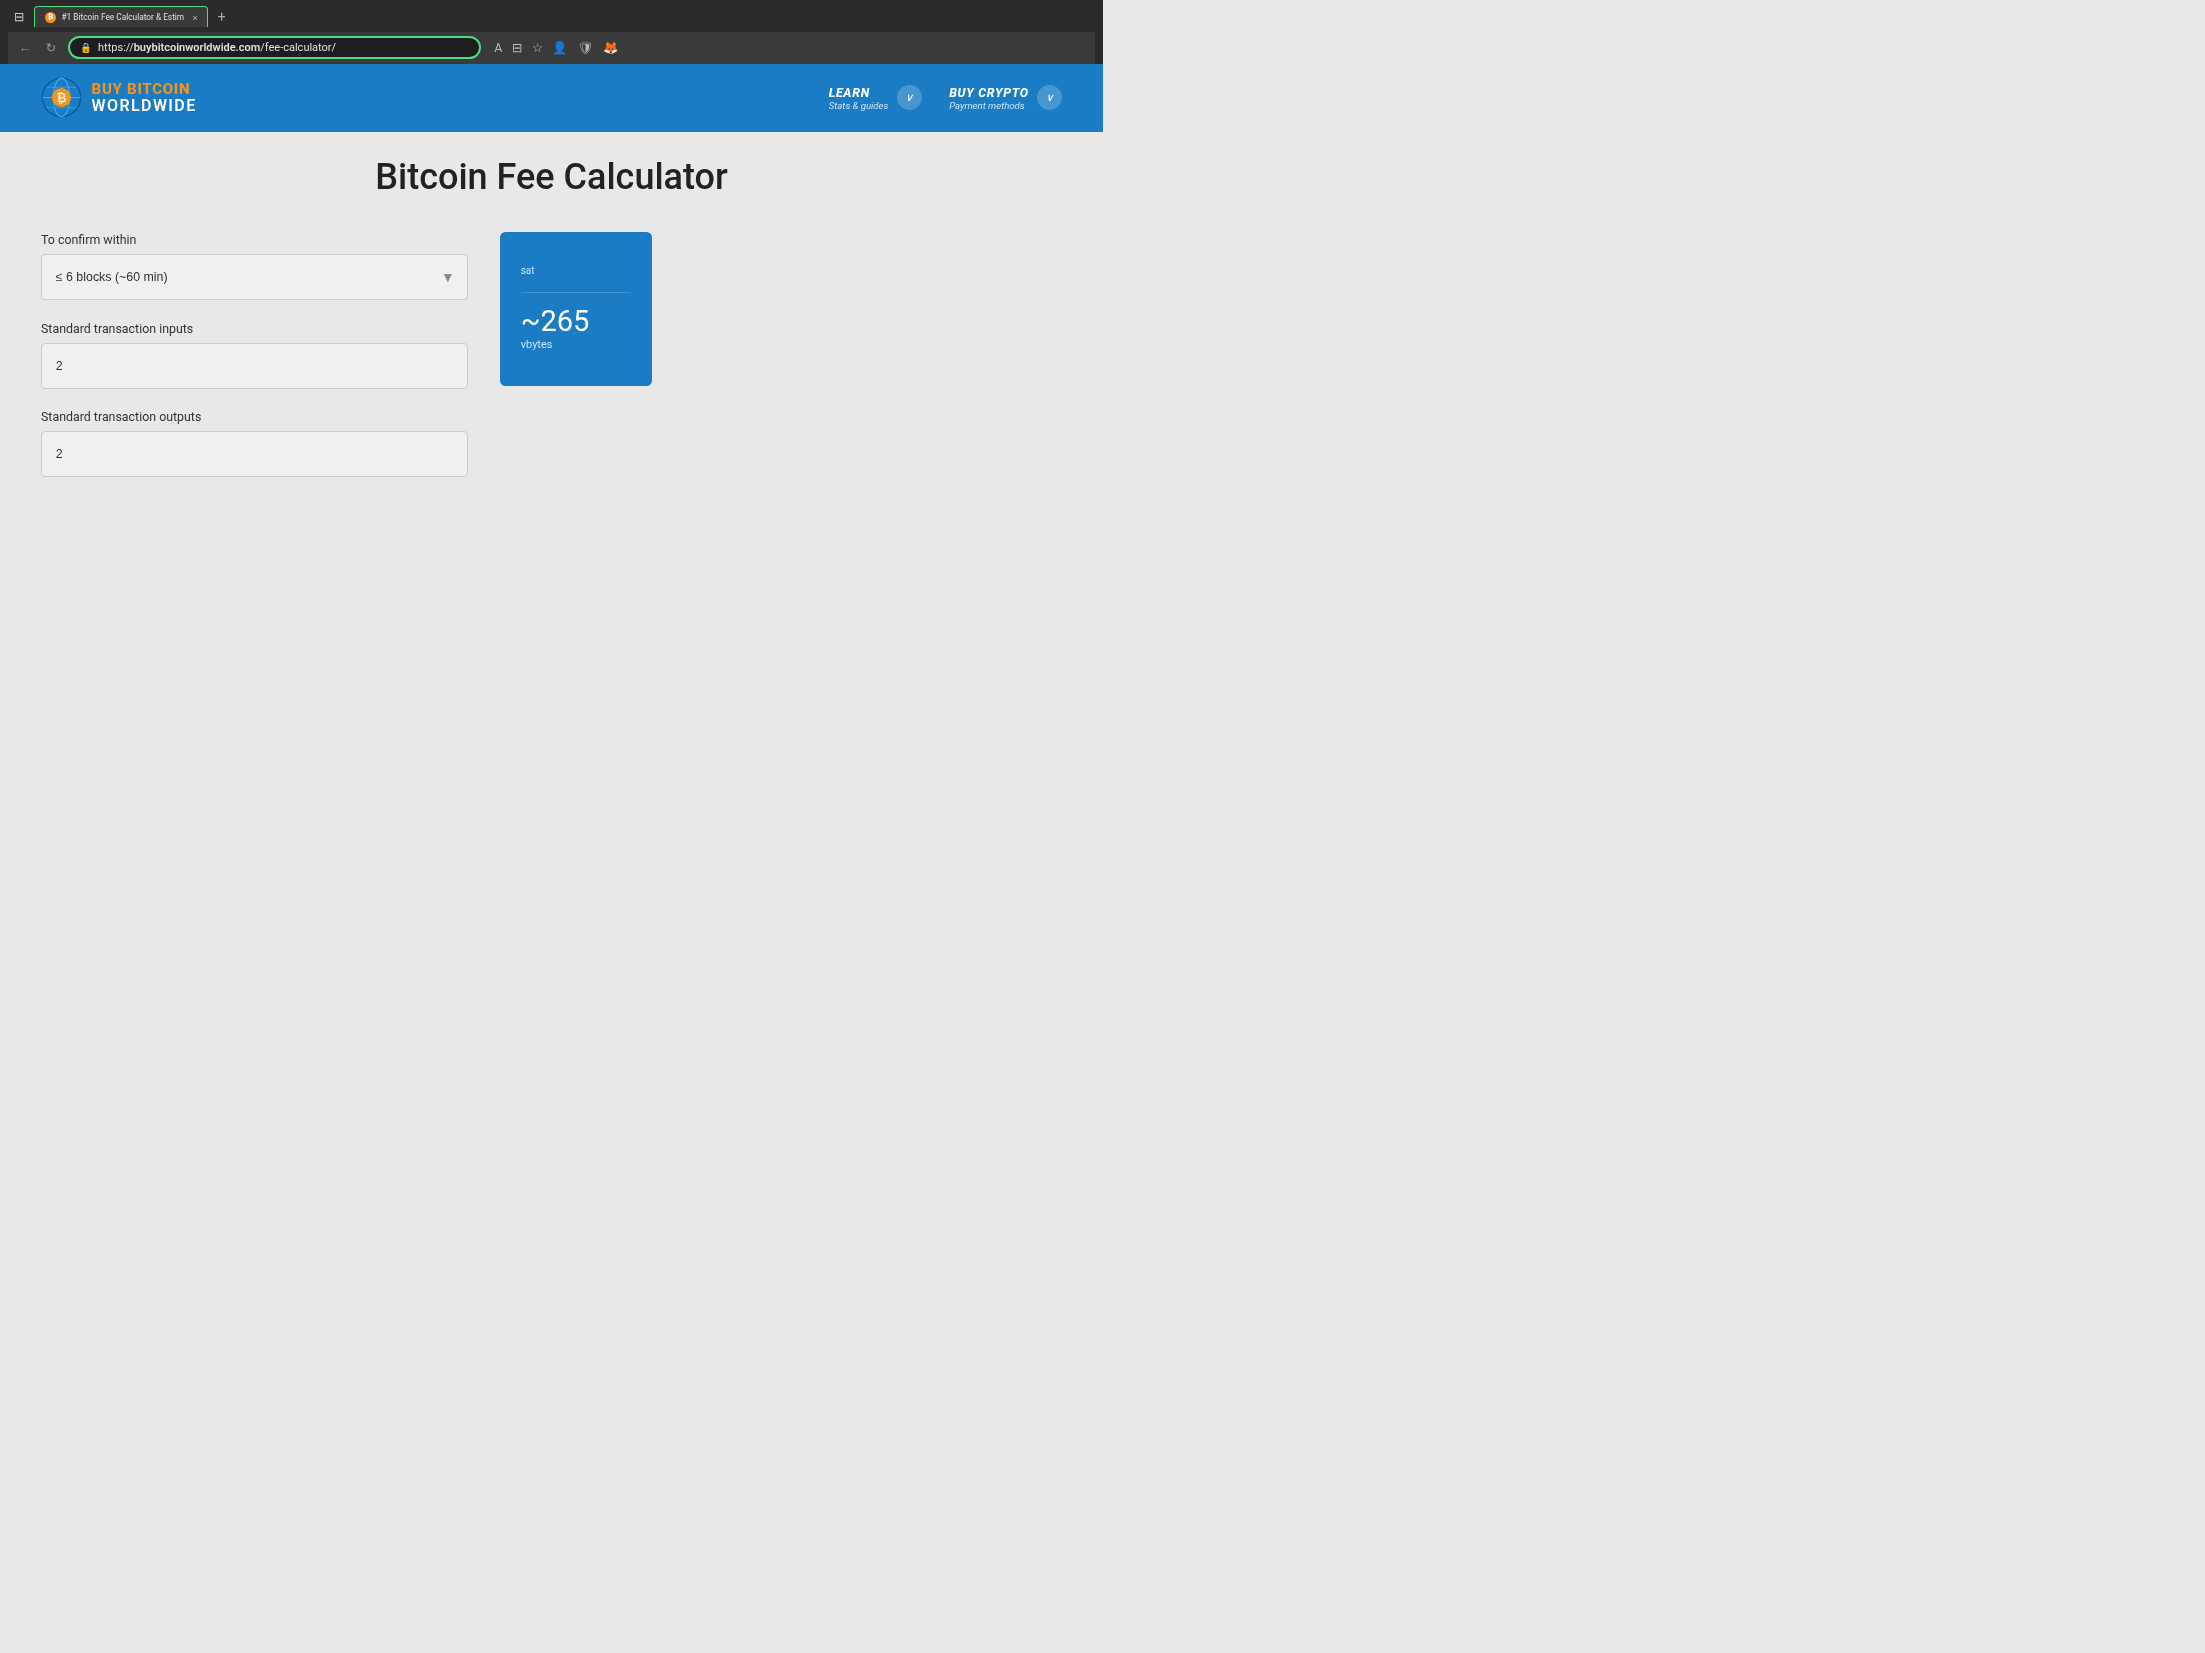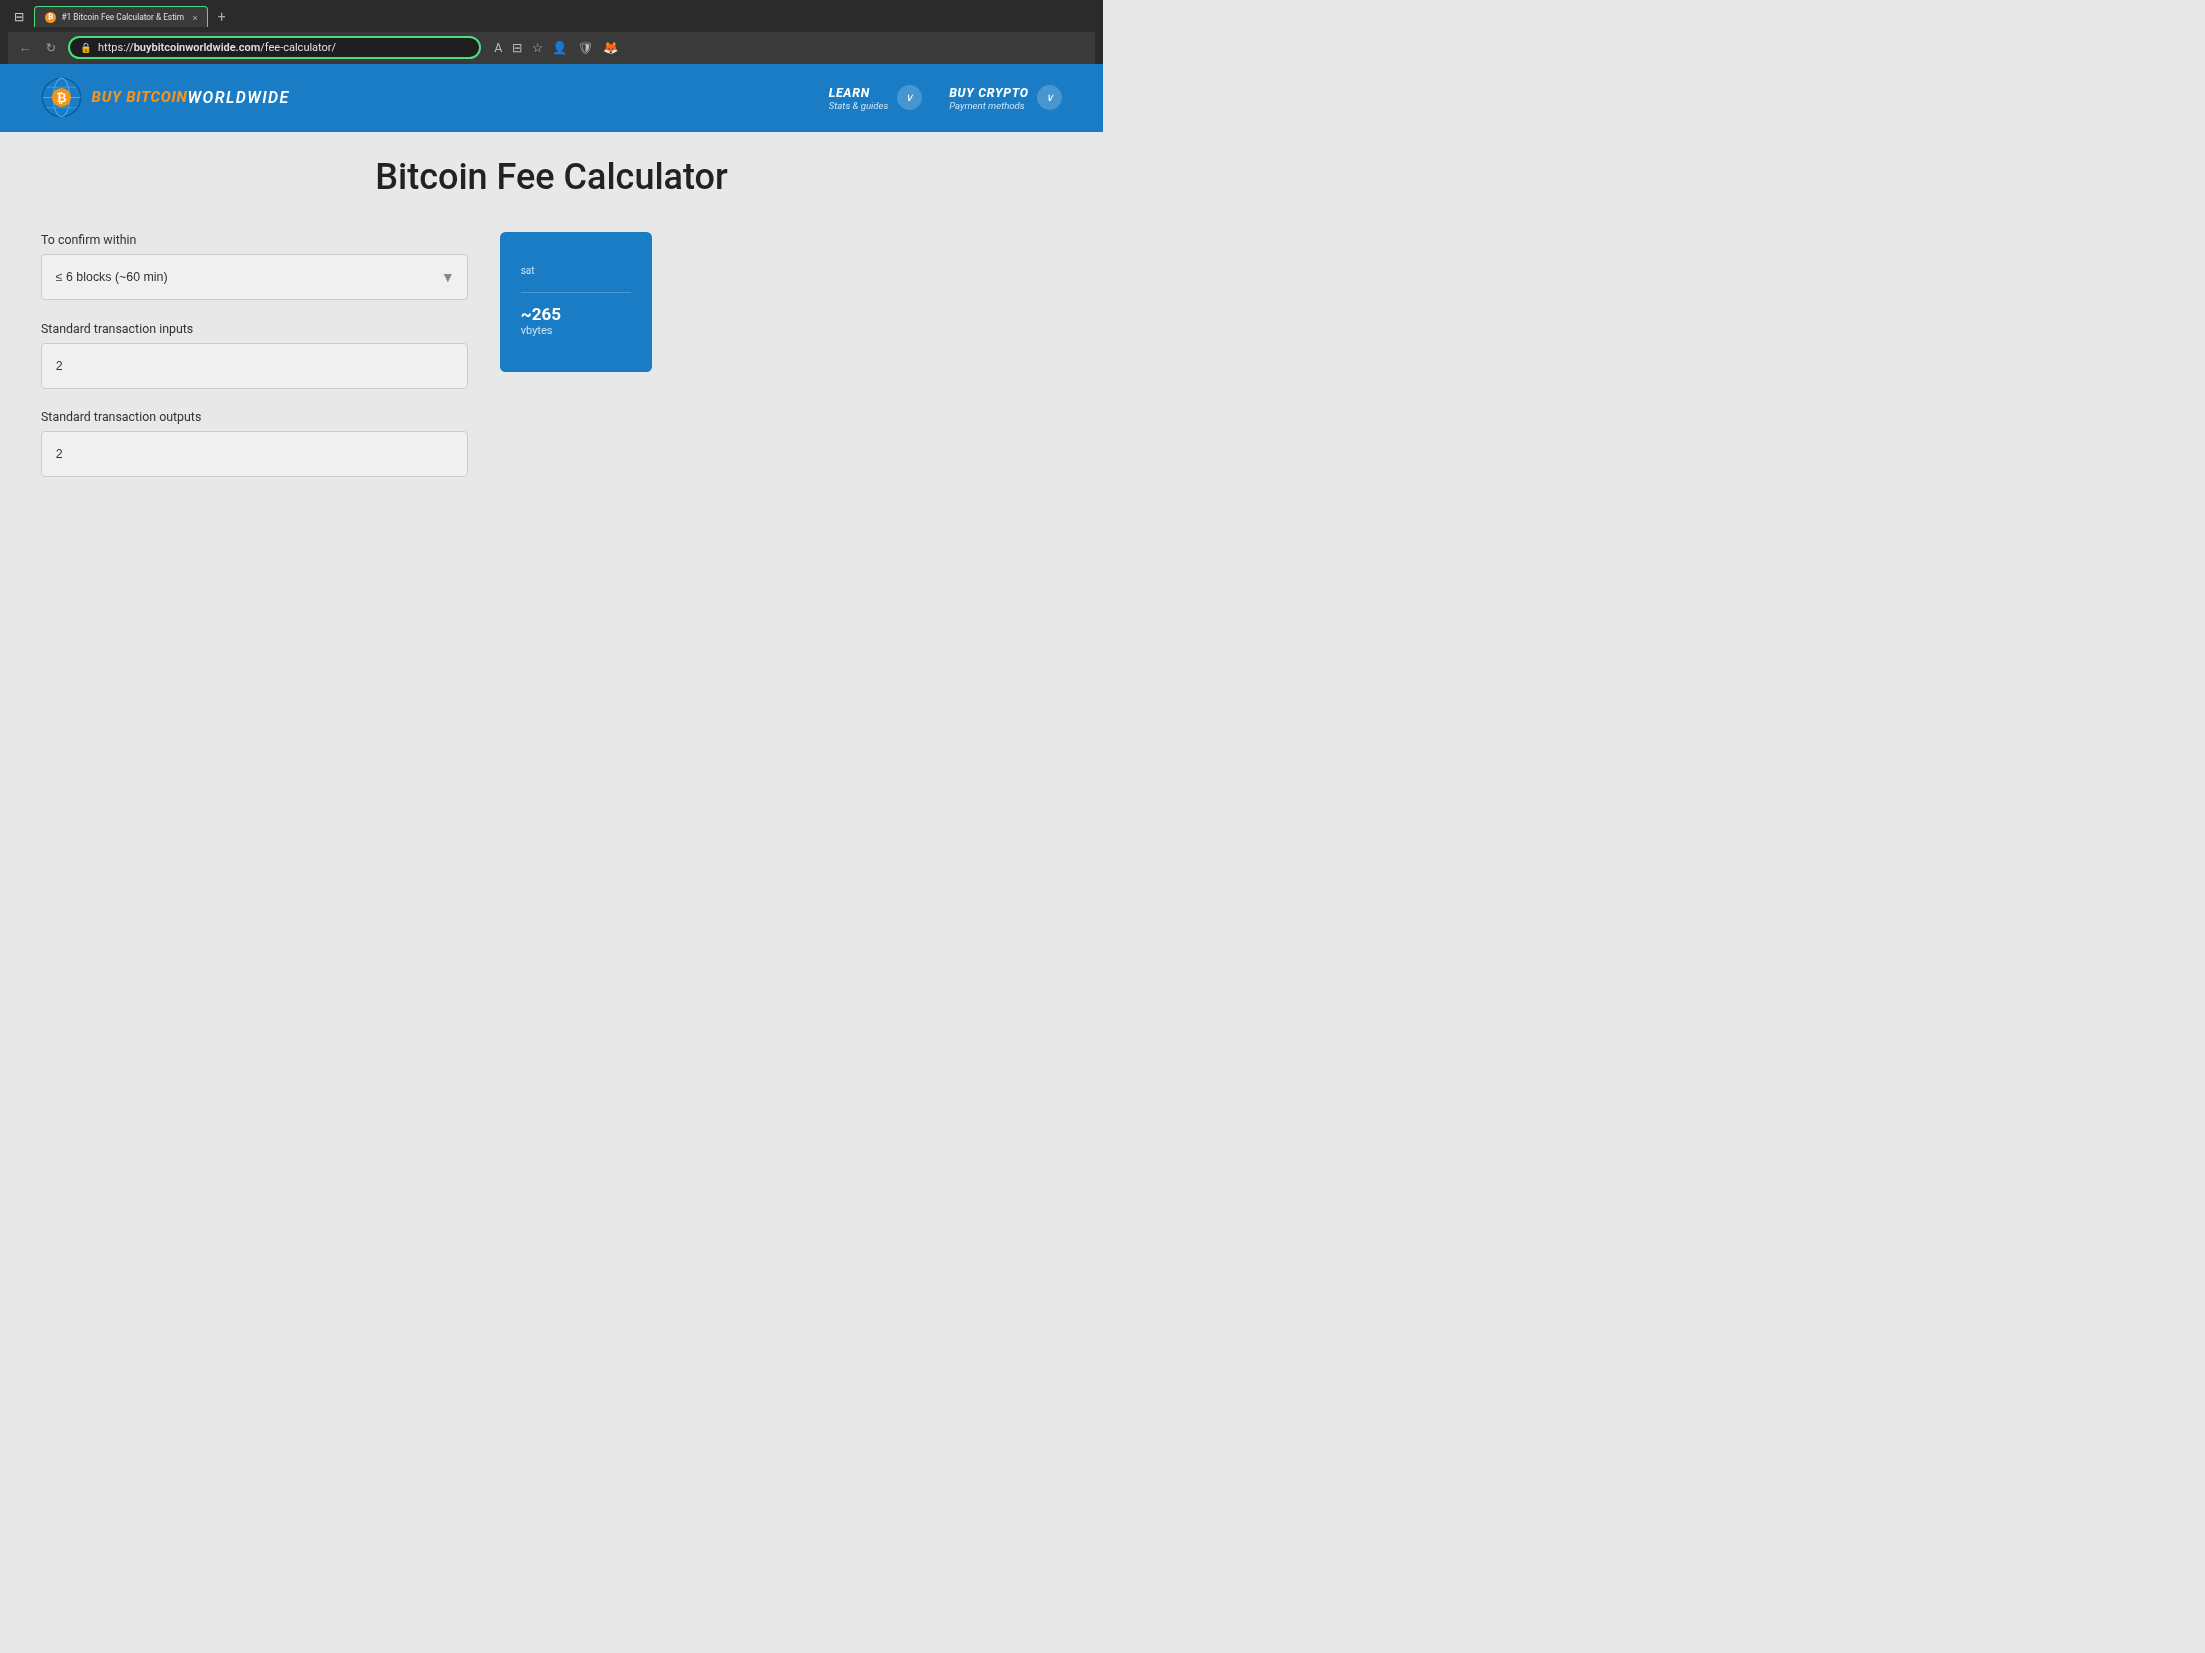--- a/index.html
+++ b/index.html
@@ -158,22 +158,21 @@
       gap: 9.6px;
     }
 
     .logo-globe {
       width: 41px;
       height: 41px;
     }
 
     .logo-text {
       display: flex;
-      flex-direction: row;
-      font-style: italic;
+      flex-direction: column;
     }
 
     .logo-buy-bitcoin {
       font-size: 15px;
       font-weight: 800;
       color: #f7931a;
       letter-spacing: 0.7px;
       line-height: 1.1;
     }
 
@@ -326,22 +325,22 @@
     }
 
     .result-label {
       font-size: 10px;
       color: #cce4f7;
       margin-bottom: 2.8px;
       margin-top: 12px;
     }
 
     .result-value {
-      font-size: 17px;
-      font-weight: 700;
+      font-size: 29px;
+      font-weight: 400;
       color: white;
     }
 
     .result-unit {
       font-size: 11px;
       color: #cce4f7;
     }
 
     .result-divider {
       border: none;

